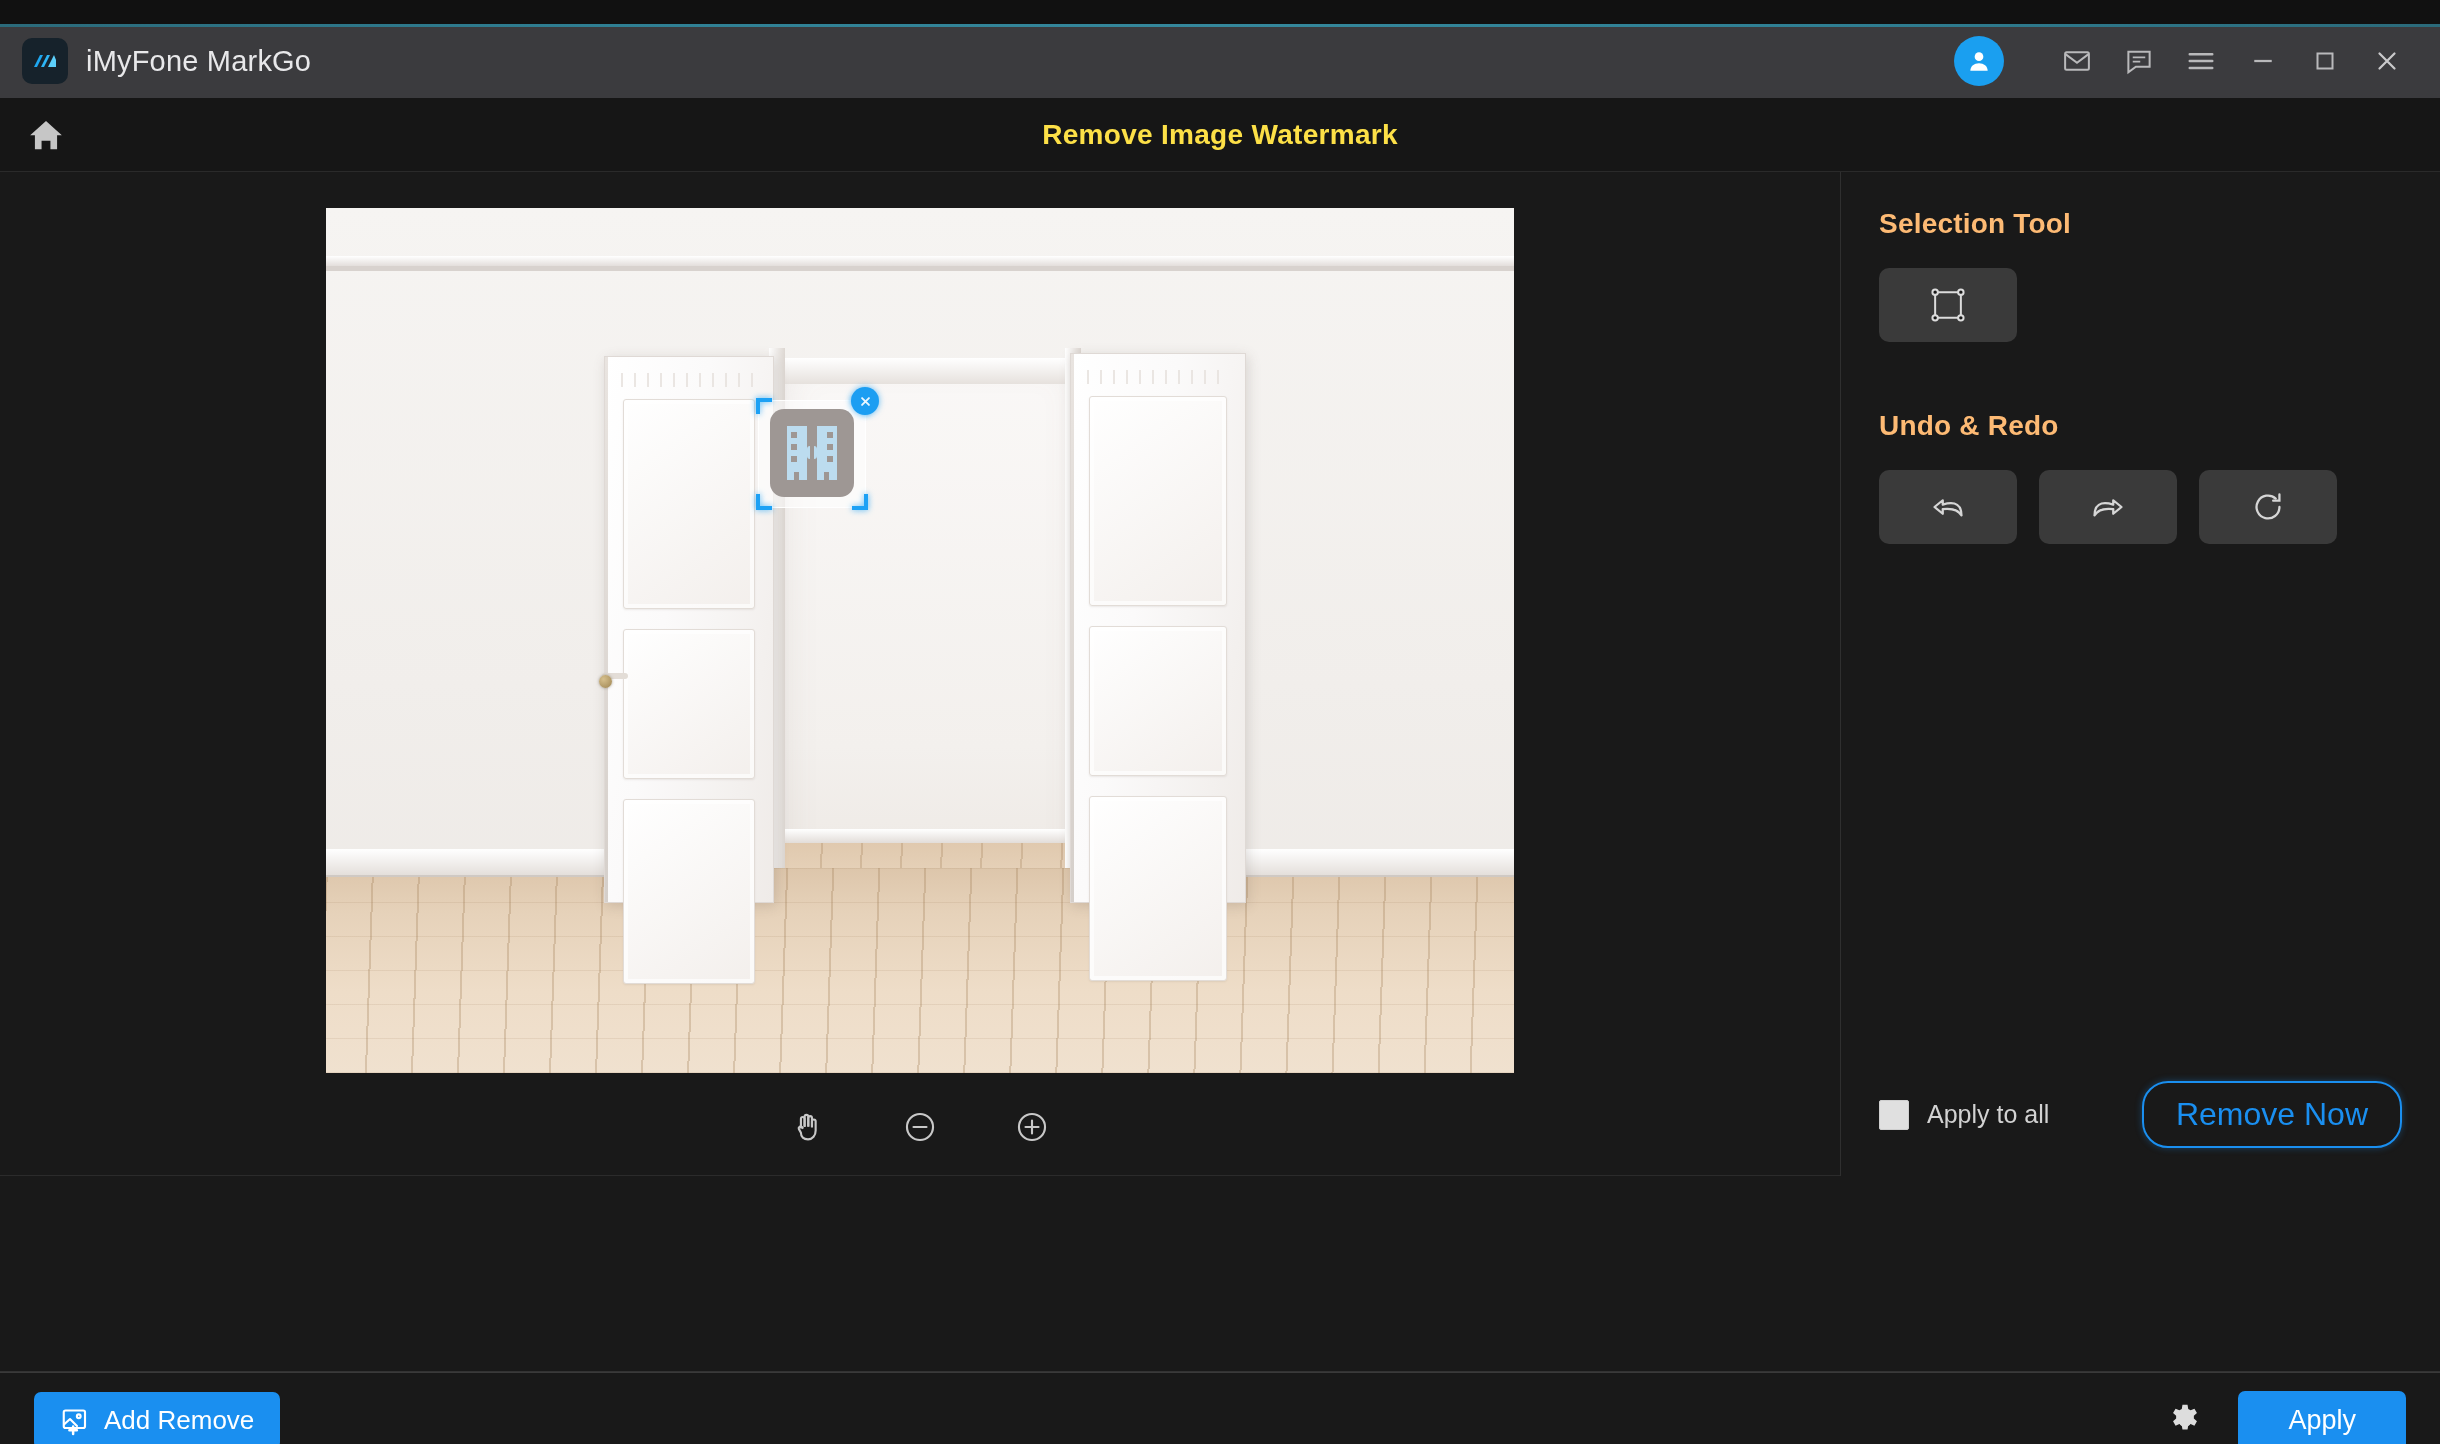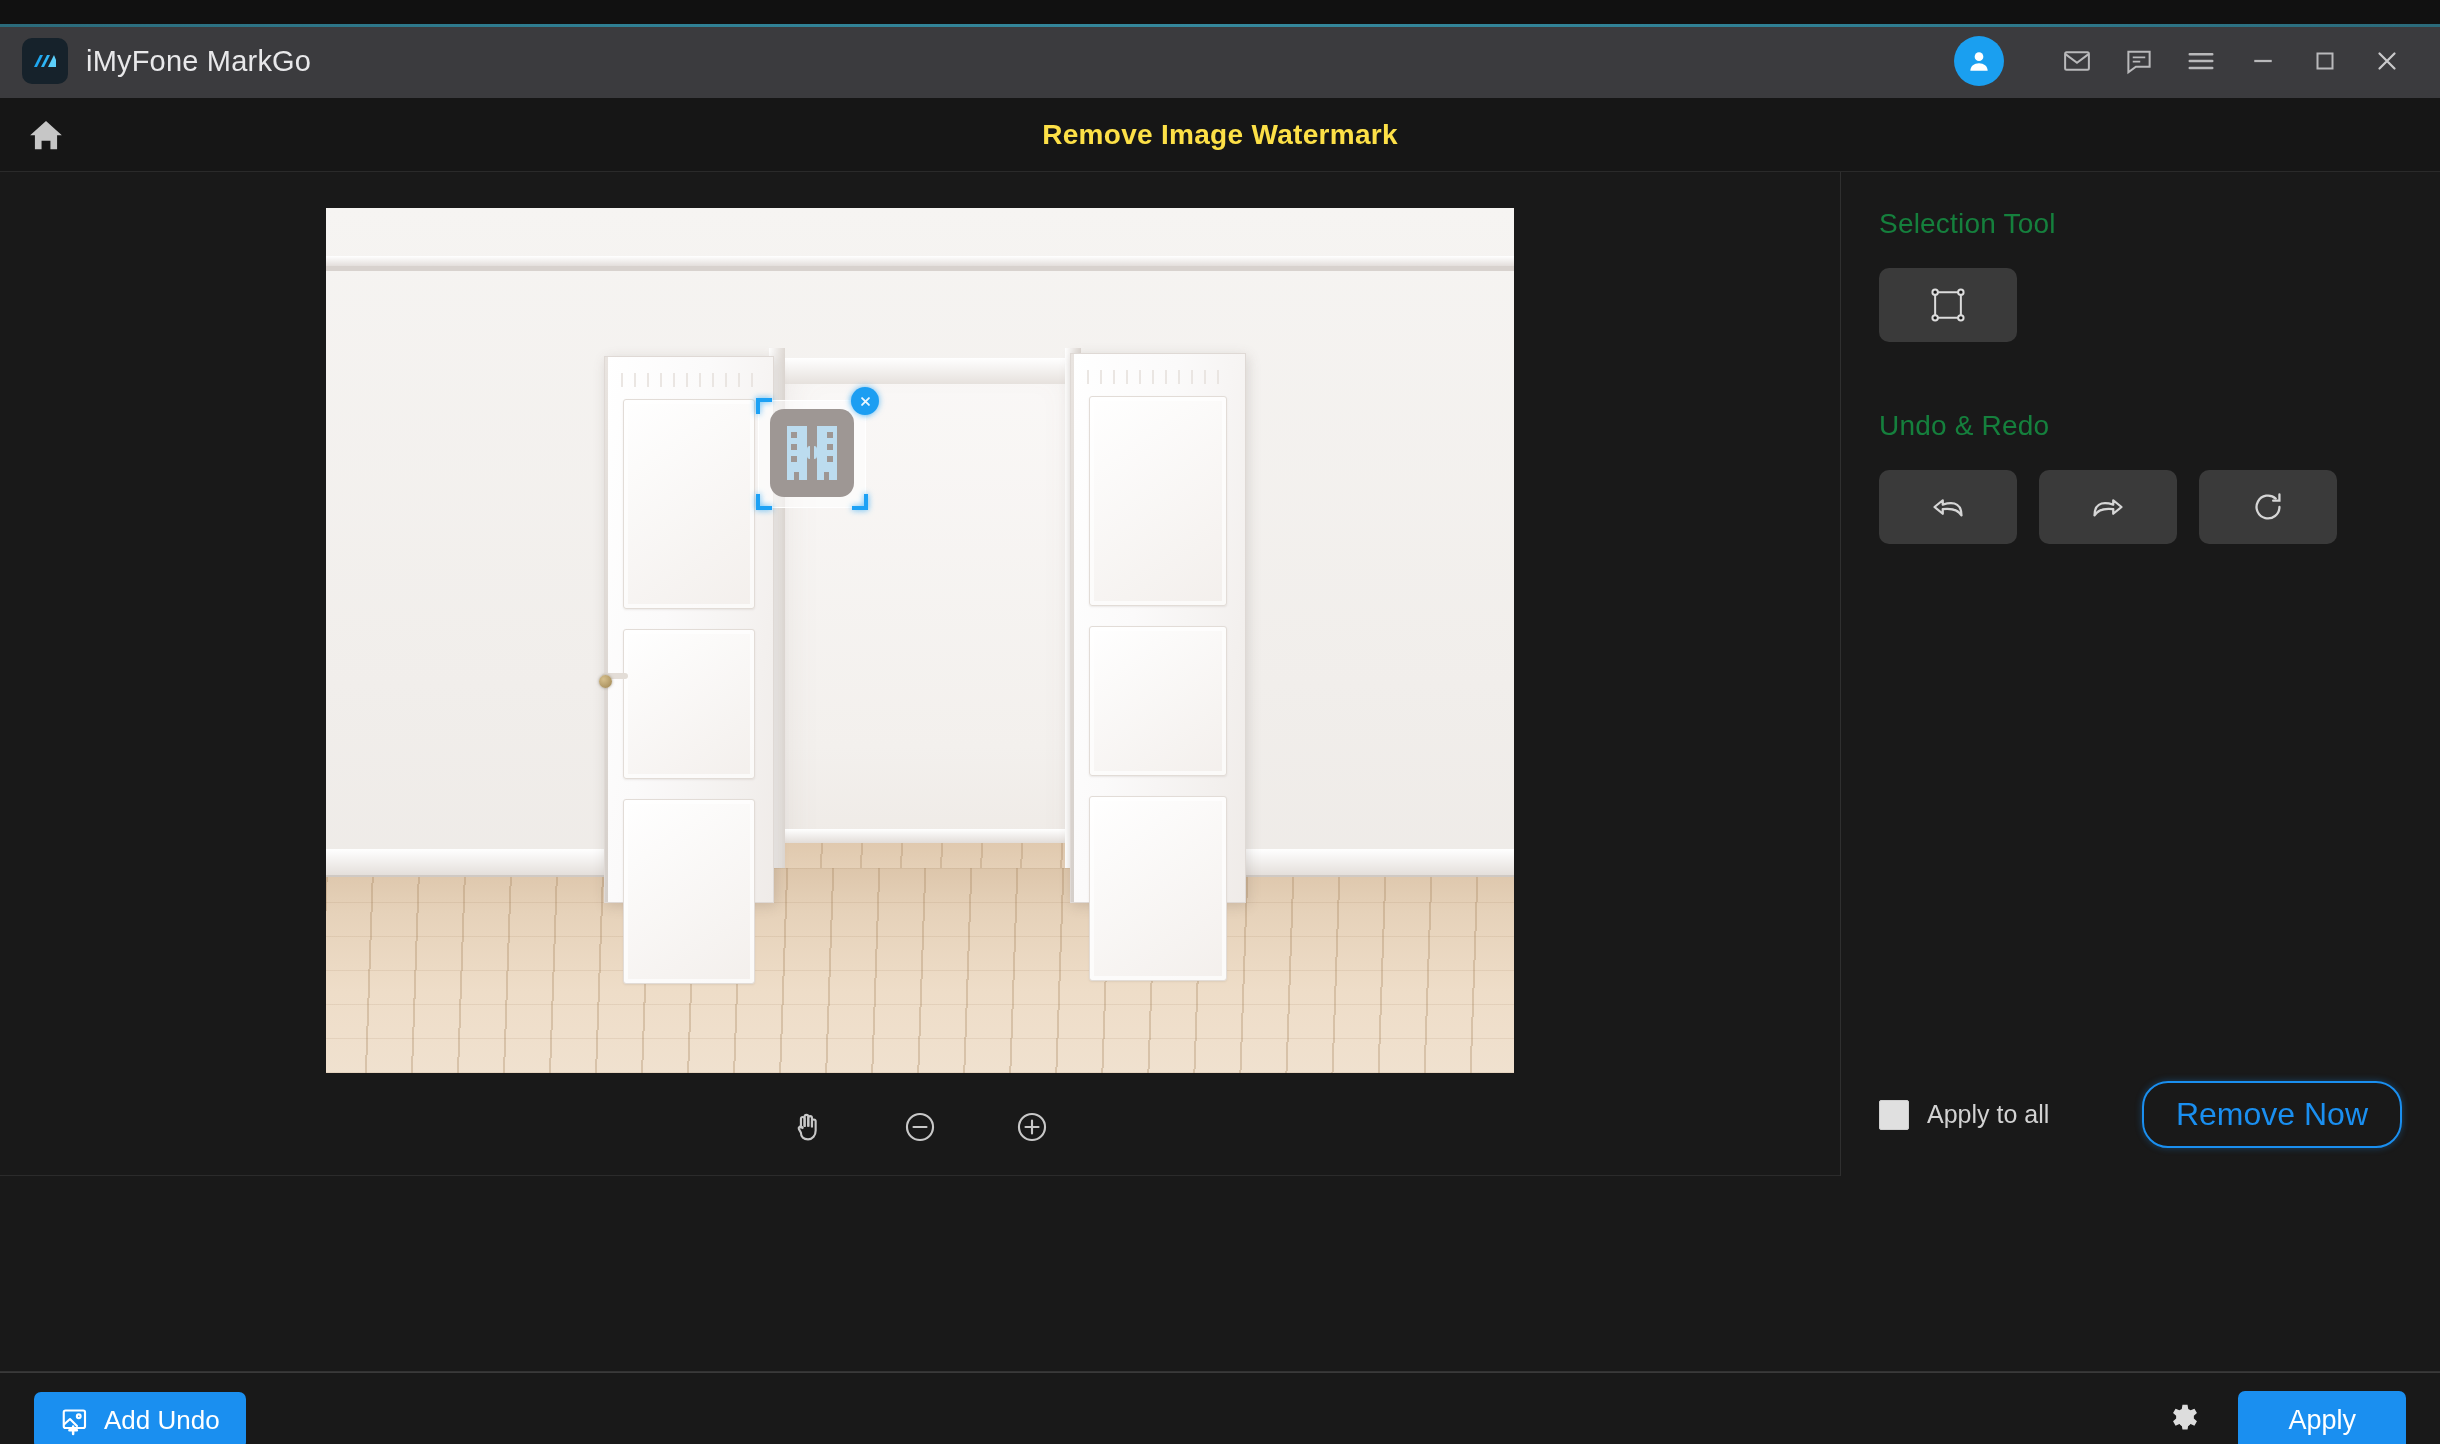--- a/index.html
+++ b/index.html
@@ -248,21 +248,21 @@
   
   .sidebar {
     flex:0 0 600px;
     background:#191919;
     border-left:1px solid #2f2f2f;
     display:flex; flex-direction:column;
     padding:36px 38px 0 38px;
     position:relative;
   }
   .panel-title {
-    color:#15803d; font-size:28px; font-weight:normal;
+    color:#fdba74; font-size:28px; font-weight:bold;
     letter-spacing:.2px;
   }
   .tool-row { display:flex; gap:22px; margin-top:28px; }
   .tool-btn {
     width:138px; height:74px;
     background:#3a3a3a; border-radius:10px;
     display:flex; align-items:center; justify-content:center;
     color:#dcdcdc;
   }
   .tool-btn.small { width:138px; }
@@ -555,21 +555,21 @@
   <div class="footer">
     <button class="add-btn">
       <span style="display:flex;">
         <svg width="30" height="30" viewBox="0 0 24 24" fill="none" stroke="#ffffff" stroke-width="1.7" stroke-linecap="round" stroke-linejoin="round">
           <rect x="3" y="3.6" width="17" height="14" rx="1.4"></rect>
           <circle cx="15" cy="8.2" r="1.5"></circle>
           <path d="M3.4 14.6 L8 10.4 L13.6 16"></path>
           <path d="M7.5 19.4h6M10.5 16.4v6" stroke-width="2"></path>
         </svg>
       </span>
-      <span>Add Undo</span>
+      <span>Add Remove</span>
     </button>
 
     <div class="footer-right">
       <div class="gear">
         <svg width="38" height="38" viewBox="0 0 24 24" fill="#dddddd">
           <path d="M12 8.1a3.9 3.9 0 1 0 0 7.8 3.9 3.9 0 0 0 0-7.8zm0 2.2a1.7 1.7 0 1 1 0 3.4 1.7 1.7 0 0 1 0-3.4z"></path>
           <path d="M10.4 1.8h3.2l.45 2.6 1.5.86 2.4-1.05 1.6 2.77-1.95 1.74.0 1.73 1.95 1.74-1.6 2.77-2.4-1.05-1.5.86-.45 2.6h-3.2l-.45-2.6-1.5-.86-2.4 1.05-1.6-2.77 1.95-1.74.0-1.73-1.95-1.74 1.6-2.77 2.4 1.05 1.5-.86z"></path>
         </svg>
       </div>
       <button class="export-btn">Apply</button>

